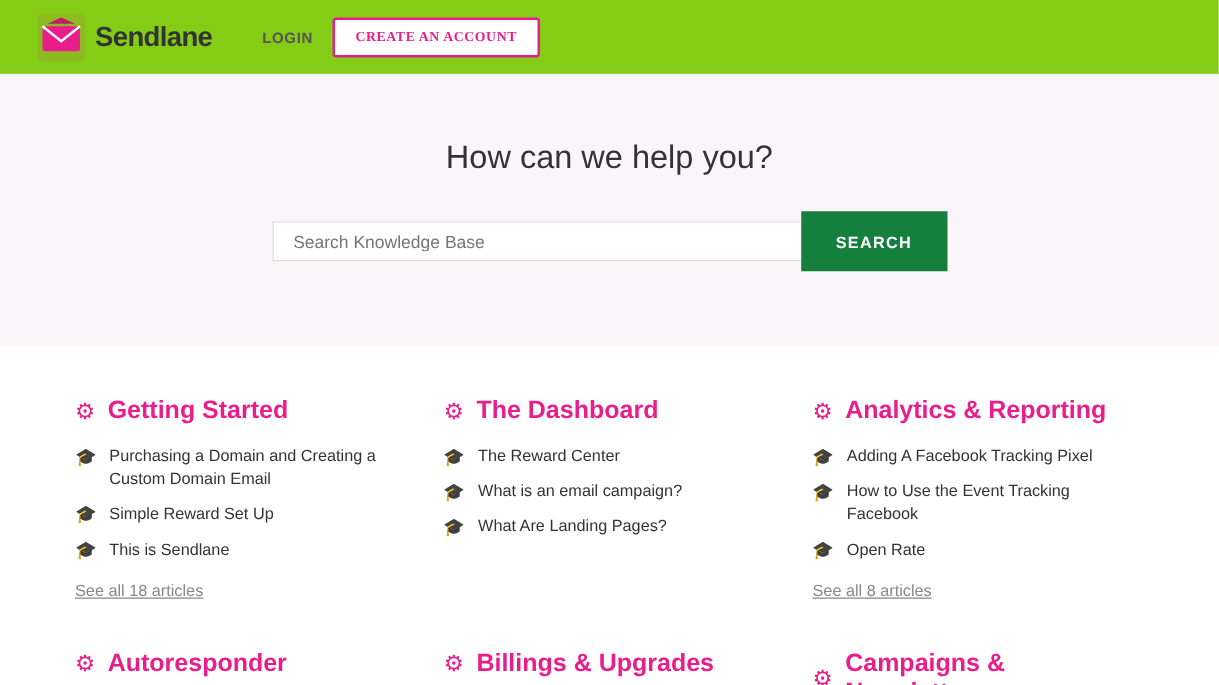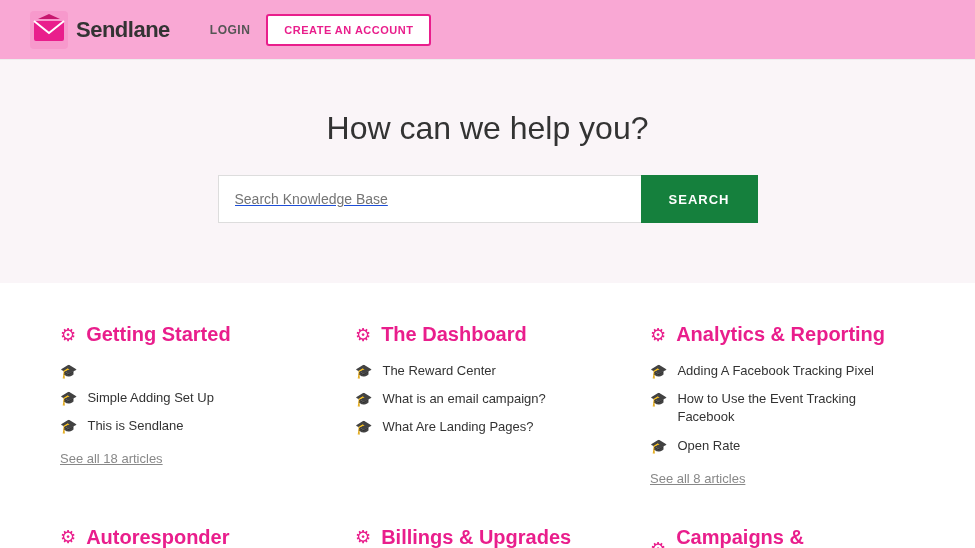--- a/index.html
+++ b/index.html
@@ -4,21 +4,21 @@
   <style>
     * { margin: 0; padding: 0; box-sizing: border-box; }
     body { font-family: 'Helvetica Neue', Arial, sans-serif; color: #333; background: #fff; font-size: 14px; }
 
     
     .navbar {
       display: flex;
       align-items: center;
       padding: 0 30px;
       height: 60px;
-      background: #f9a8d4;
+      background: #84cc16;
       border-bottom: 1px solid #eee;
     }
     .logo-area {
       display: flex;
       align-items: center;
       margin-right: 40px;
     }
     .logo-icon {
       width: 38px;
       height: 38px;
@@ -62,52 +62,52 @@
       border: 2px solid #e91e8c;
       color: #e91e8c;
       background: #fff;
       padding: 8px 16px;
       font-size: 11px;
       font-weight: 700;
       text-transform: uppercase;
       letter-spacing: 0.5px;
       cursor: pointer;
       border-radius: 3px;
+      font-family: Liberation Serif, serif;
     }
 
     
     .hero {
       background: #faf5f8;
       padding: 50px 20px 60px;
       text-align: center;
     }
     .hero-title {
-      font-size: 32px;
+      font-size: 26px;
       font-weight: 400;
       color: #333;
       margin-bottom: 28px;
     }
     .search-bar {
       display: flex;
       justify-content: center;
       align-items: center;
       max-width: 540px;
       margin: 0 auto;
     }
     .search-input {
       flex: 1;
-      height: 48px;
+      height: 32px;
       padding: 0 16px;
       font-size: 14px;
       color: #1d4ed8;
       border: 1px solid #ddd;
       border-right: none;
       outline: none;
       background: #fff;
-      text-decoration: underline;
     }
     .search-btn {
       height: 48px;
       padding: 0 28px;
       background: #15803d;
       color: #fff;
       font-size: 13px;
       font-weight: 700;
       text-transform: uppercase;
       letter-spacing: 1px;
@@ -203,24 +203,25 @@
 
 <main class="main-content">
   <div class="categories-grid" id="categories-grid">
   <div class="category">
         <div class="category-header">
           <span class="category-icon">⚙</span>
           <span class="category-title">Getting Started</span>
         </div>
         <div class="category-item">
           <span class="article-icon">🎓</span>
-        </div>
-        <div class="category-item">
-          <span class="article-icon">🎓</span>
-          <div class="article-title">Simple Adding Set Up</div>
+          <div class="article-title">Purchasing a Domain and Creating a Custom Domain Email</div>
+        </div>
+        <div class="category-item">
+          <span class="article-icon">🎓</span>
+          <div class="article-title">Simple Reward Set Up</div>
         </div>
         <div class="category-item">
           <span class="article-icon">🎓</span>
           <div class="article-title">This is Sendlane</div>
         </div>
         <a class="see-all-link">See all 18 articles</a>
       </div>
       <div class="category">
         <div class="category-header">
           <span class="category-icon">⚙</span>

